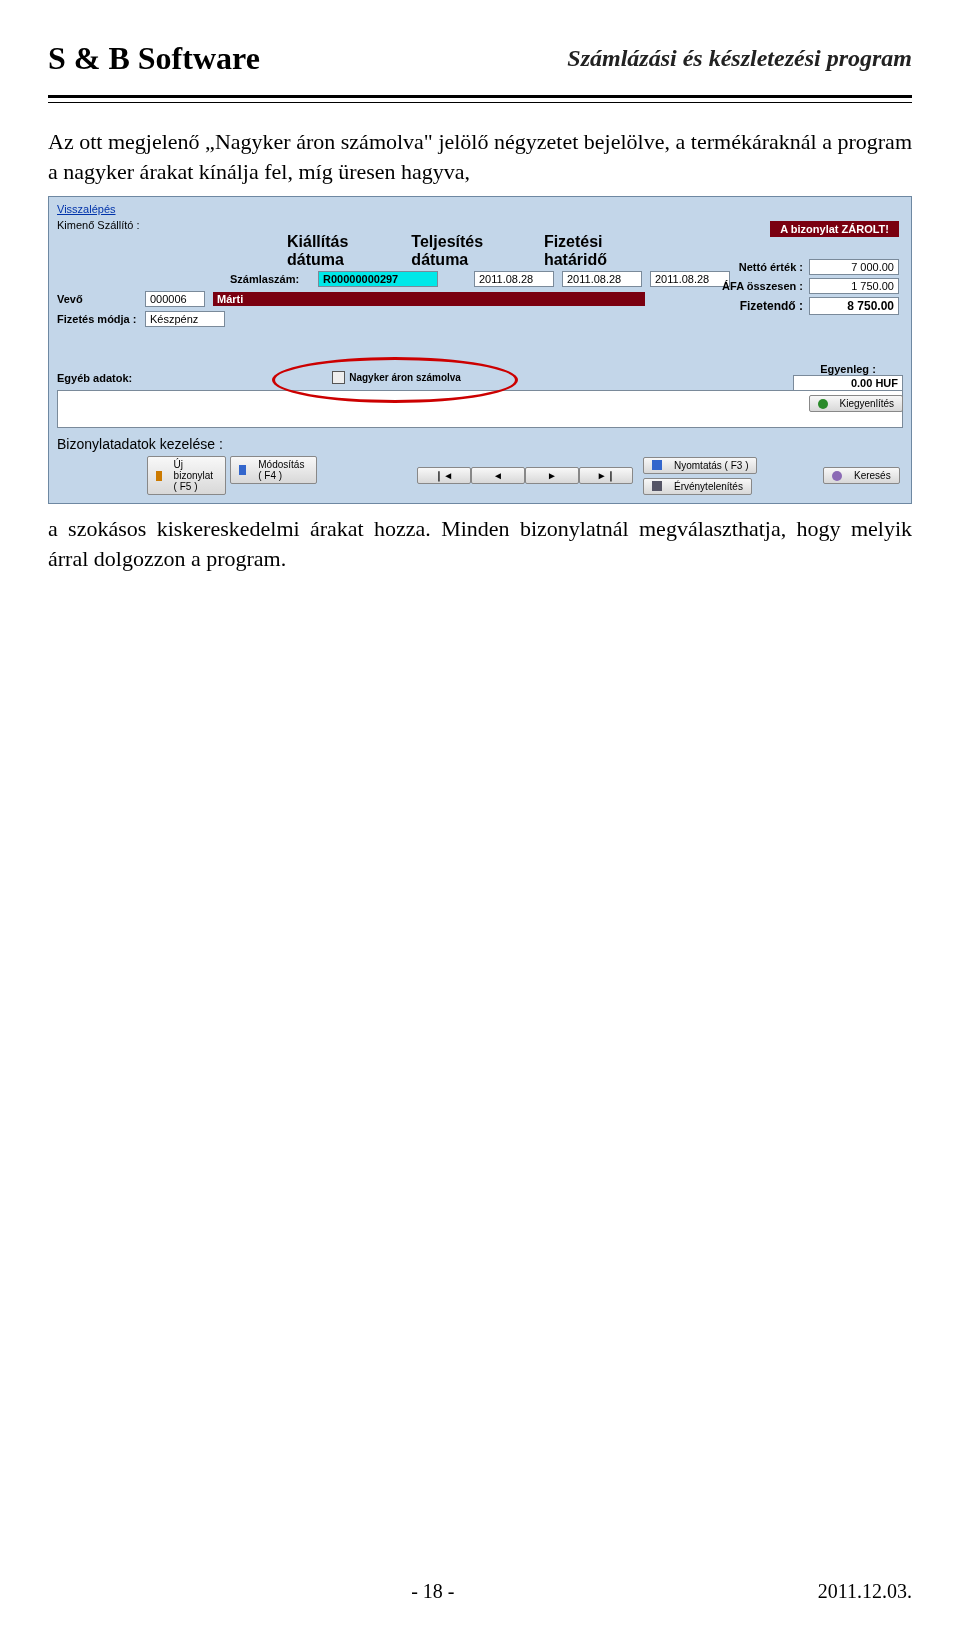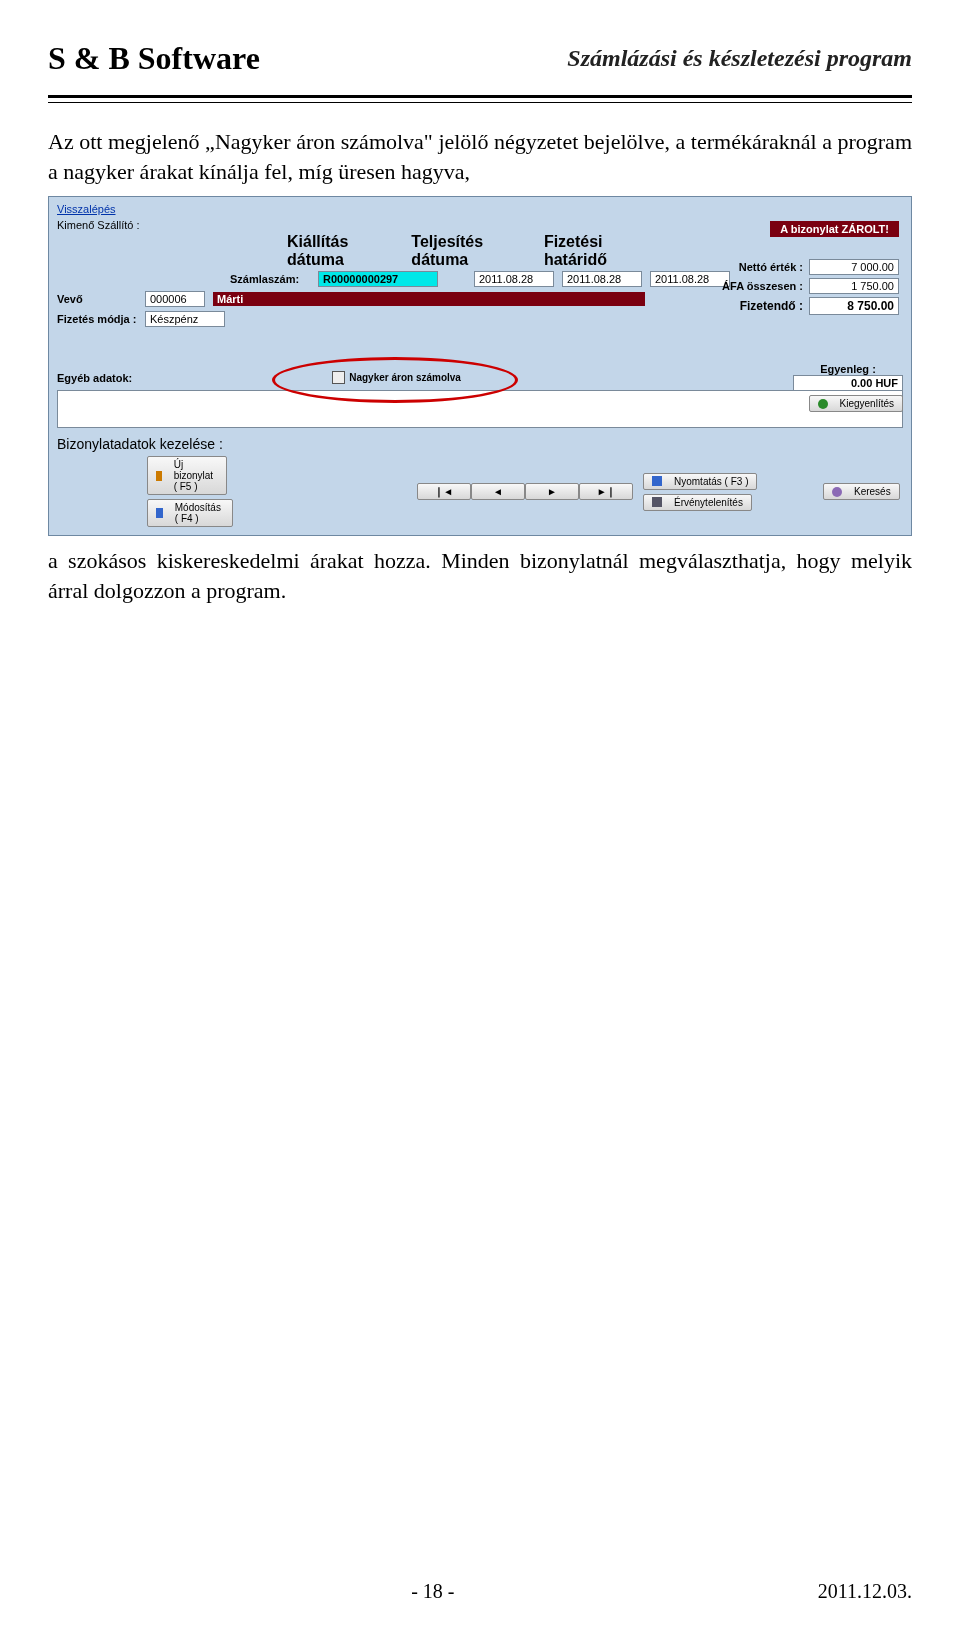--- a/index.html
+++ b/index.html
@@ -276,21 +276,21 @@
           </span>
         </div>
       </div>
     </div>
 
     <div class="textarea-sim"></div>
 
     <div class="bizkez">Bizonylatadatok kezelése :</div>
 
     <div class="btn-row">
-      <div style="display:flex; flex-direction:column; gap:4px; align-items:flex-start; margin-left:90px;">
+      <div style="display:flex; gap:4px; align-items:flex-start; margin-left:90px;">
         <span class="btn">
           <span class="ic ic-orange"></span>
           <span>Új bizonylat ( F5 )</span>
         </span>
         <span class="btn">
           <span class="ic ic-blue"></span>
           <span>Módosítás ( F4 )</span>
         </span>
       </div>
       <div></div>

